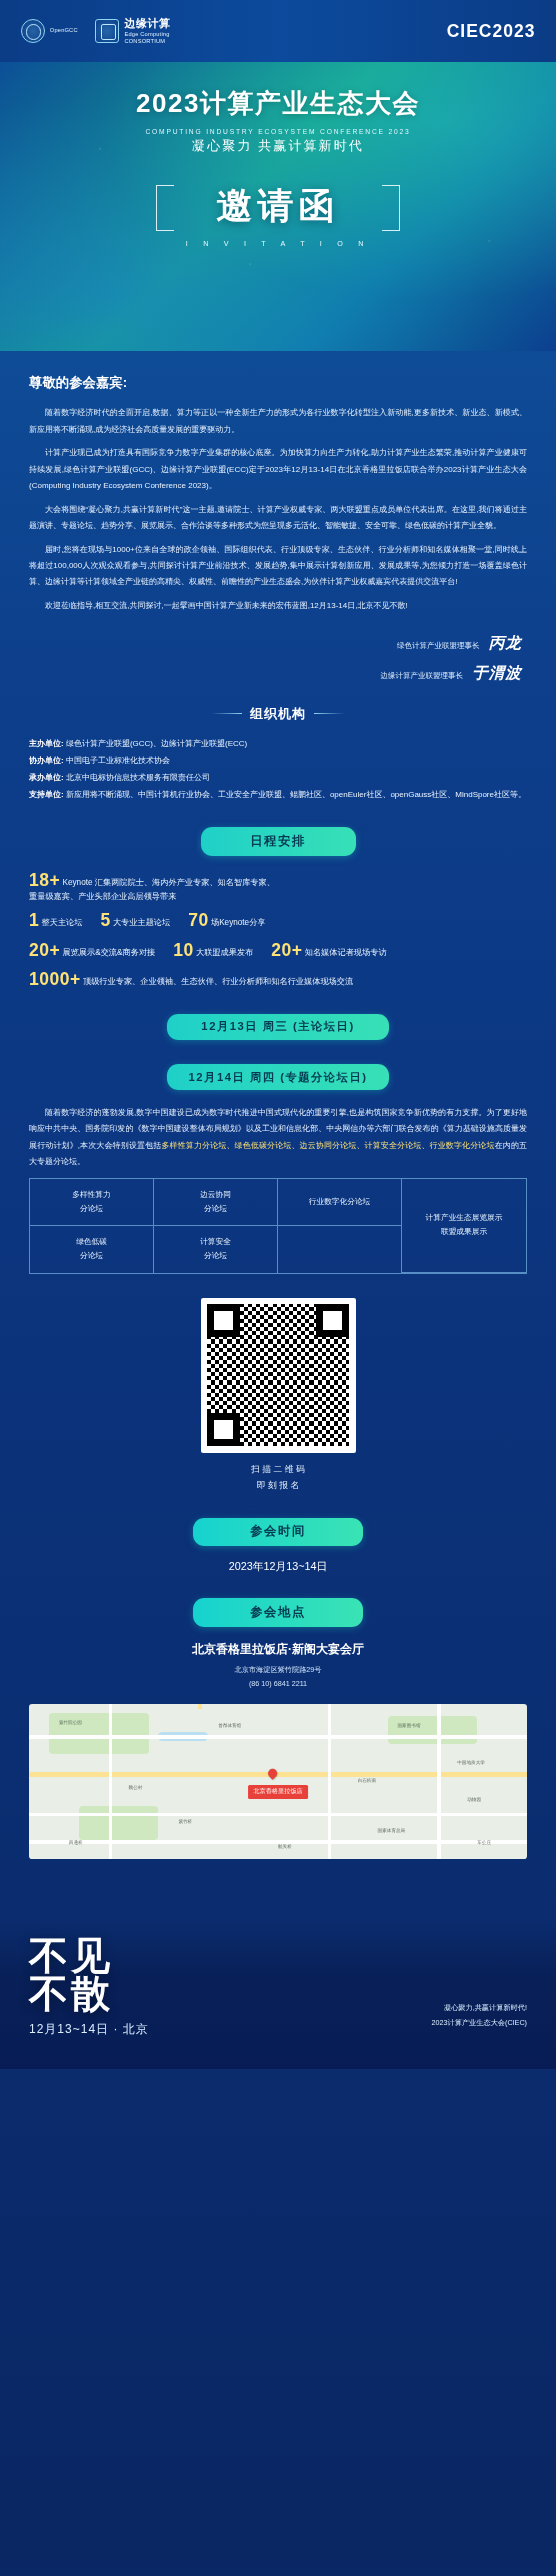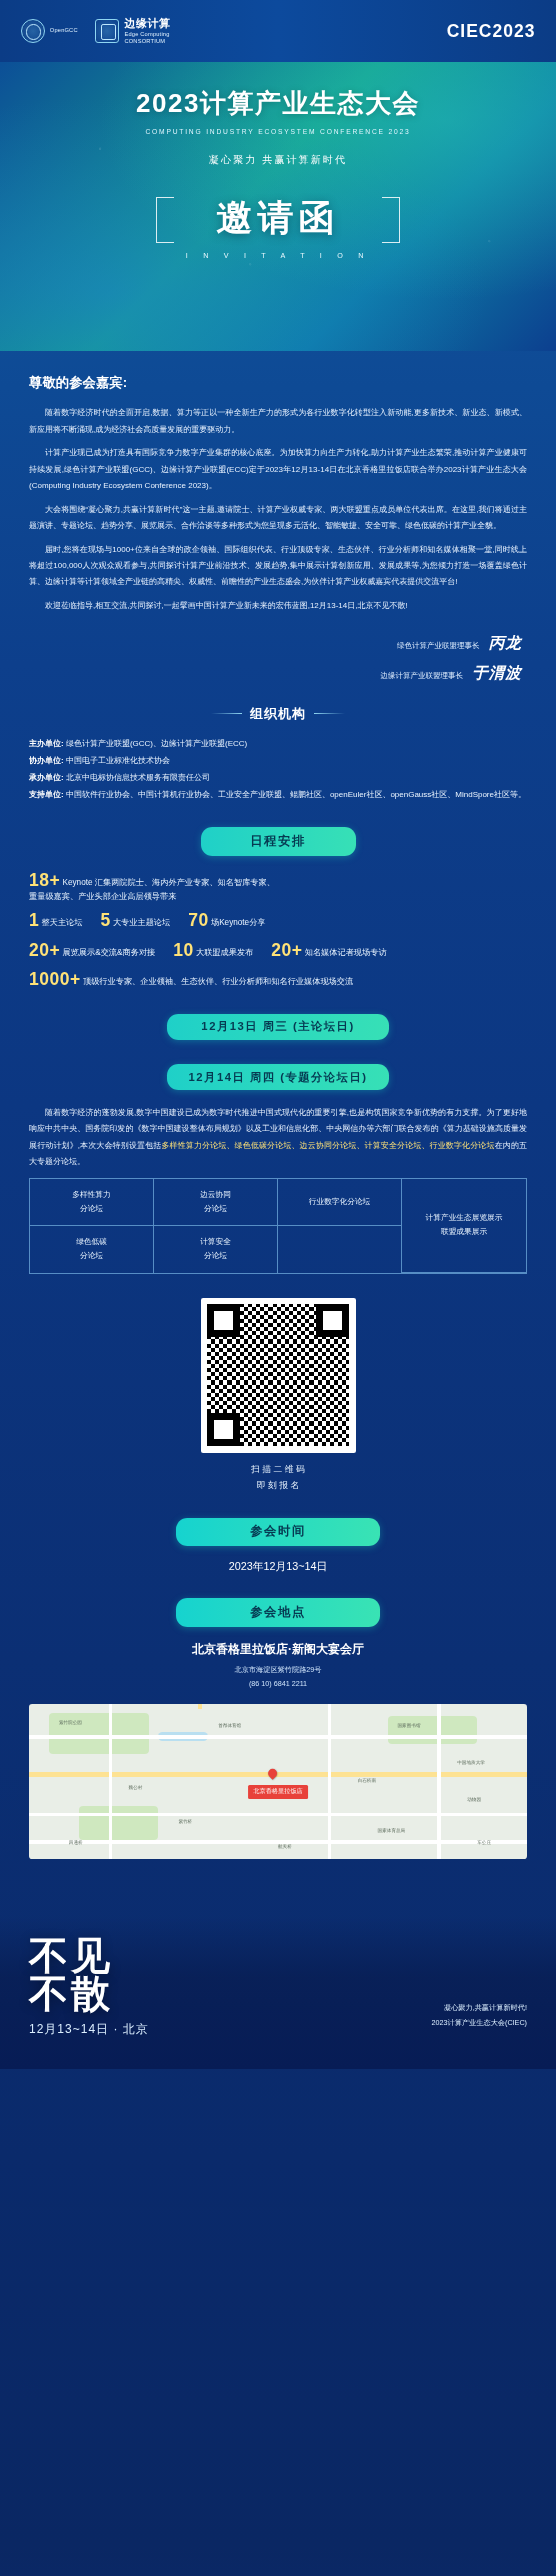--- a/index.html
+++ b/index.html
@@ -65,21 +65,21 @@
   }
   .hero-inner { position:relative; text-align:center; padding-top: 24px; }
   .hero-title {
     font-size: 26px; font-weight: bold; letter-spacing: 1.5px;
     text-shadow: 0 1px 7.2px rgba(0,0,0,.25);
   }
   .hero-sub-en {
     margin-top: 7.2px; font-size: 6.7px; letter-spacing: 1.8px; color:#e2f6ff;
   }
   .hero-sub-cn {
-    margin-top: 18px; font-size: 10px; letter-spacing: 2.1px; color:#ffffff;
+    margin-top: 2px; font-size: 13px; letter-spacing: 2.1px; color:#ffffff;
   }
   .invite-wrap { margin-top: 27px; position:relative; display:inline-block; }
   .invite-cn {
     font-size: 36px; font-weight: bold; letter-spacing: 5.2px;
     color:#ffffff; text-shadow: 0 1.5px 9.3px rgba(0,30,60,.45);
   }
   .invite-en {
     margin-top: 8.2px; font-size: 7.2px; letter-spacing: 6.7px; color:#eafaff;
   }
   .invite-wrap:before, .invite-wrap:after{
@@ -130,21 +130,21 @@
   .pill {
     display:block; margin: 24px auto 14.4px; width: 155px; text-align:center;
     background: linear-gradient(90deg,#1fd0c8,#37e0b6);
     color:#063a52; font-size: 12.4px; font-weight:bold; letter-spacing: 1.5px;
     padding: 5.7px 0; border-radius: 11.3px;
     box-shadow: 0 1.5px 7.2px rgba(20,200,190,.35);
   }
   .pill.wide { width: 222px; font-size: 11.3px; }
   .pill.date {
     background: linear-gradient(90deg,#16d3cf,#39e3b4);
-    width: 204px;
+    width: 170px;
   }
 
   
   .stats { text-align:left; margin-top: 5.2px; }
   .stat-line { margin: 8.2px 0; font-size: 8.2px; color:#e9f4ff; }
   .num {
     font-family:"Liberation Sans", sans-serif;
     font-size: 17.5px; font-weight:bold; color:#ffe277; vertical-align: -1.5px;
     letter-spacing:0.5px;
   }
@@ -312,21 +312,21 @@
       <div>
         <span class="k">协办单位:</span>
         <span>中国电子工业标准化技术协会</span>
       </div>
       <div>
         <span class="k">承办单位:</span>
         <span>北京中电标协信息技术服务有限责任公司</span>
       </div>
       <div>
         <span class="k">支持单位:</span>
-        <span>中国软件行业协会、中国计算机行业协会、工业安全产业联盟、鲲鹏社区、openEuler社区、openGauss社区、MindSpore社区等。</span>
+        <span>新应用将不断涌现、中国计算机行业协会、工业安全产业联盟、鲲鹏社区、openEuler社区、openGauss社区、MindSpore社区等。</span>
       </div>
     </div>
 
     <div class="pill">日程安排</div>
 
     <div class="stats">
       <div class="stat-line">
         <span class="num">18+</span>
         <span>Keynote 汇集两院院士、海内外产业专家、知名智库专家、</span><br>
         <span>重量级嘉宾、产业头部企业高层领导带来</span>

